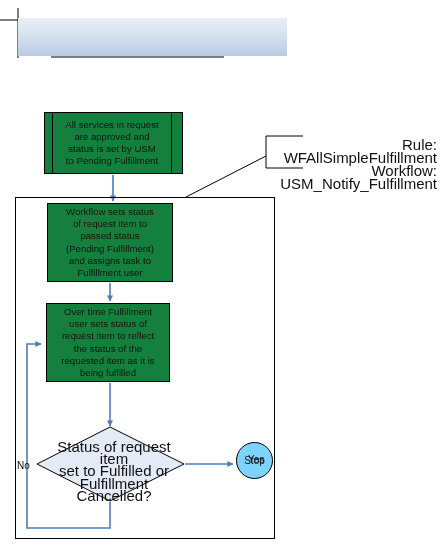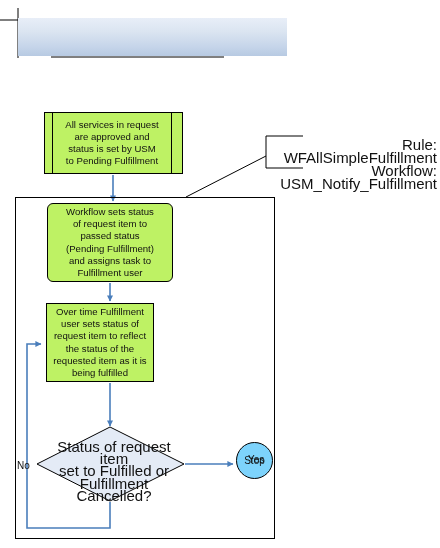--- a/index.html
+++ b/index.html
@@ -43,21 +43,21 @@
     width: 250px;
     font-size: 14.5px;
     color: #1a1a1a;
     white-space: nowrap;
     letter-spacing: 0.1px;
   }
   
   .proc-box {
     position: absolute;
     box-sizing: border-box;
-    background: #bef264;
+    background: #15803d;
     border: 1px solid #000000;
     display: flex;
     align-items: center;
     justify-content: center;
     text-align: center;
     font-size: 9.6px;
     line-height: 12.1px;
     color: #111111;
   }
   .proc-box .txt {
@@ -82,26 +82,25 @@
     right: 10px; top: 0;
     width: 1px; height: 100%;
     background: #000;
   }
   #box-approved .txt { padding-left: 10px; padding-right: 13px; }
   #box-wfsets {
     left: 47px;
     top: 203px;
     width: 126px;
     height: 79px;
-    border-radius: 6px;
   }
   #box-overtime {
     left: 46px;
     top: 303px;
-    width: 108px;
+    width: 124px;
     height: 79px;
   }
   
   #outer-container {
     position: absolute;
     left: 15px;
     top: 197px;
     width: 260px;
     height: 342px;
     border: 1px solid #000000;

